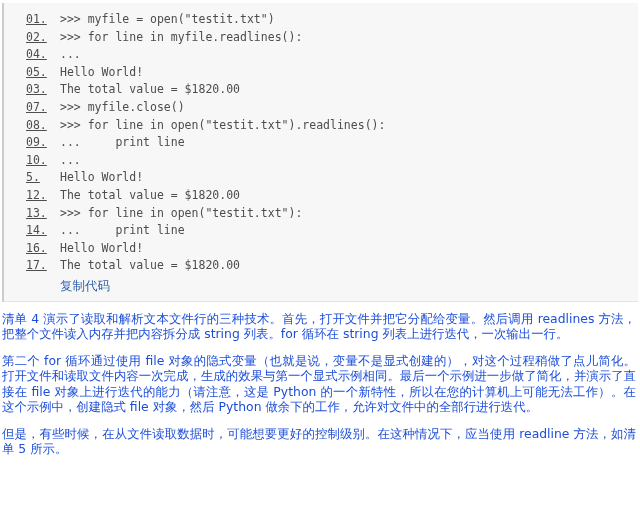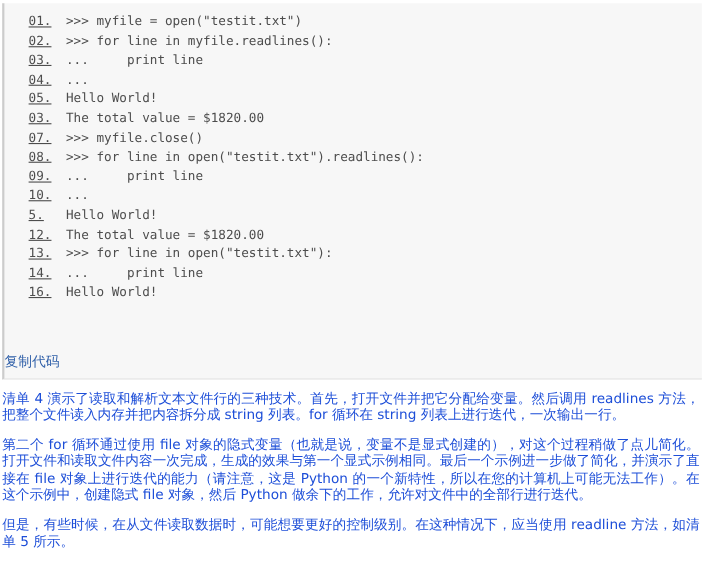--- a/index.html
+++ b/index.html
@@ -38,23 +38,23 @@
     white-space: pre;
     padding-left: 22px;
   }
   .ln {
     display: inline-block;
     width: 34px;
     color: #4d4d4d;
     text-decoration: underline;
   }
   .copy-row {
+    padding-left: 56px;
     padding-top: 1px;
     padding-bottom: 2px;
-    margin-top: 44px;
   }
   .copy-link {
     font-family: "DejaVu Sans", "Liberation Sans", sans-serif;
     font-size: 12.5px;
     color: #2f5fa8;
     text-decoration: none;
     cursor: pointer;
   }
 
   
@@ -75,33 +75,33 @@
 </style>
 </head>
 <body>
 
 <div id="page">
 
   <div class="code-block">
 
     <div class="code-line"><span class="ln">01.</span><span>&gt;&gt;&gt; myfile = open("testit.txt")</span></div>
     <div class="code-line"><span class="ln">02.</span><span>&gt;&gt;&gt; for line in myfile.readlines():</span></div>
-    <div class="code-line"><span class="ln">03.</span><span>...     print line</span></div>
     <div class="code-line"><span class="ln">04.</span><span>...</span></div>
     <div class="code-line"><span class="ln">05.</span><span>Hello World!</span></div>
     <div class="code-line"><span class="ln">03.</span><span>The total value = $1820.00</span></div>
     <div class="code-line"><span class="ln">07.</span><span>&gt;&gt;&gt; myfile.close()</span></div>
     <div class="code-line"><span class="ln">08.</span><span>&gt;&gt;&gt; for line in open("testit.txt").readlines():</span></div>
     <div class="code-line"><span class="ln">09.</span><span>...     print line</span></div>
     <div class="code-line"><span class="ln">10.</span><span>...</span></div>
     <div class="code-line"><span class="ln">5.</span><span>Hello World!</span></div>
     <div class="code-line"><span class="ln">12.</span><span>The total value = $1820.00</span></div>
     <div class="code-line"><span class="ln">13.</span><span>&gt;&gt;&gt; for line in open("testit.txt"):</span></div>
     <div class="code-line"><span class="ln">14.</span><span>...     print line</span></div>
     <div class="code-line"><span class="ln">16.</span><span>Hello World!</span></div>
+    <div class="code-line"><span class="ln">17.</span><span>The total value = $1820.00</span></div>
 
     <div class="copy-row">
       <span class="copy-link">复制代码</span>
     </div>
   </div>
 
   <div class="prose">
     <div class="spacer-top"></div>
     <p class="para">清单 4 演示了读取和解析文本文件行的三种技术。首先，打开文件并把它分配给变量。然后调用 readlines 方法，把整个文件读入内存并把内容拆分成 string 列表。for 循环在 string 列表上进行迭代，一次输出一行。</p>
     <p class="para">第二个 for 循环通过使用 file 对象的隐式变量（也就是说，变量不是显式创建的），对这个过程稍做了点儿简化。打开文件和读取文件内容一次完成，生成的效果与第一个显式示例相同。最后一个示例进一步做了简化，并演示了直接在 file 对象上进行迭代的能力（请注意，这是 Python 的一个新特性，所以在您的计算机上可能无法工作）。在这个示例中，创建隐式 file 对象，然后 Python 做余下的工作，允许对文件中的全部行进行迭代。</p>

